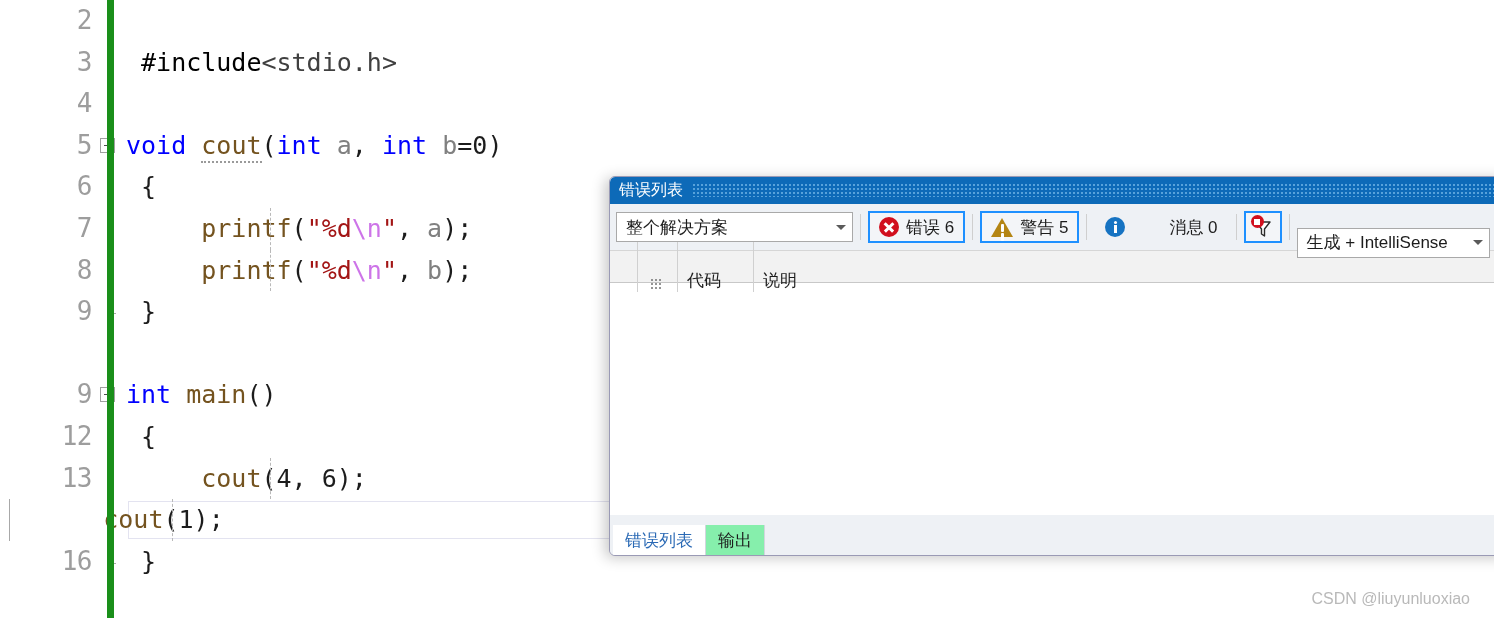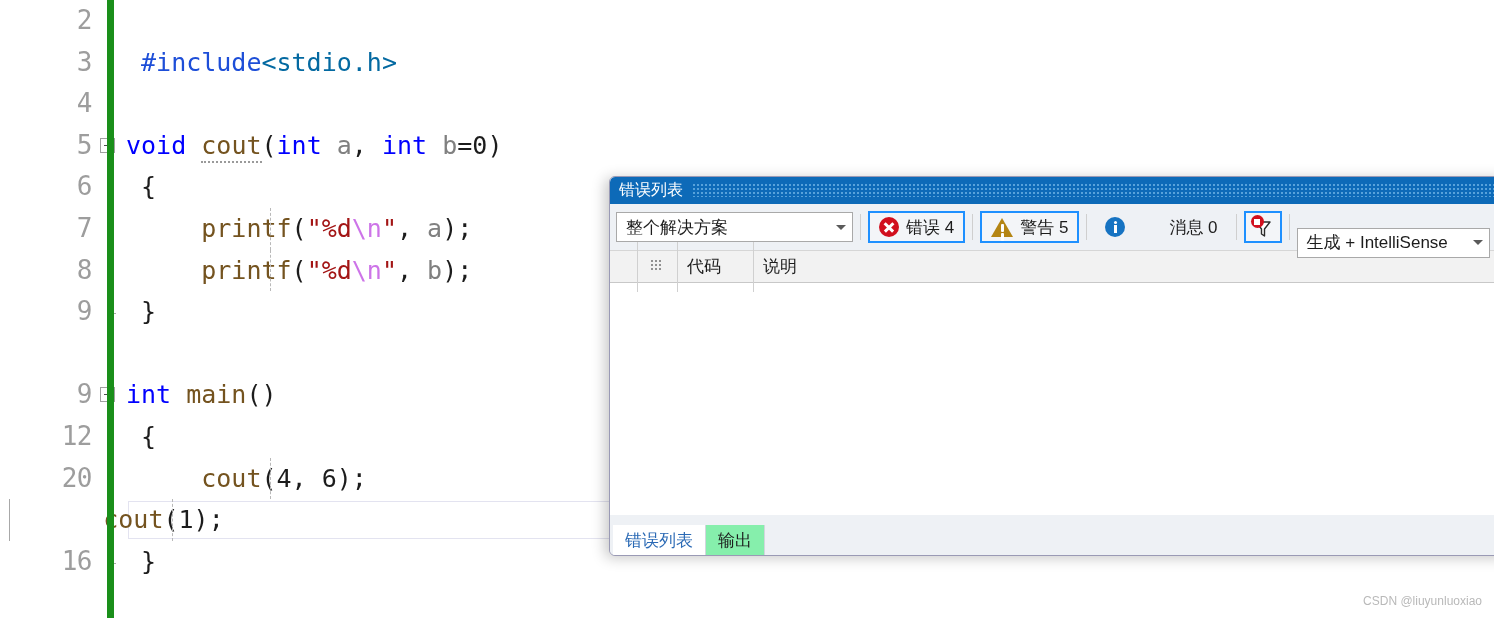--- a/index.html
+++ b/index.html
@@ -138,22 +138,22 @@
   .kw    { color: #0000ff; }
   .kw2   { color: #8f08c4; }
   .fn    { color: #74531f; }
   .fn-hint {
     color: #74531f;
     border-bottom: 2px dotted #9a9a9a;
     padding-bottom: 1px;
   }
   .str   { color: #a31515; }
   .esc   { color: #cd74e8; }
-  .pp    { color: #1d4ed8; }
-  .inc   { color: #0369a1; margin-top: 16px; }
+  .pp    { color: #000000; }
+  .inc   { color: #404040; margin-top: 16px; }
   .num   { color: #1c1c1c; }
   .plain { color: #1c1c1c; }
   .ident { color: #808080; }
   .punct { color: #1c1c1c; }
 
   
   .panel {
     position: absolute;
     left: 609px; top: 176px;
     width: 900px; height: 380px;
@@ -336,21 +336,21 @@
     border-top: 1px solid #d6d6d6;
     border-bottom: 1px solid #c8c8c8;
     display: flex;
     align-items: center;
     font-size: 17px;
     color: #1c1c1c;
   }
   .col {
     height: 50px;
     display: flex;
-    align-items: center;
+    align-items: flex-end;
     padding-left: 9px;
     border-right: 1px solid #d0d0d0;
     white-space: nowrap;
   }
   .col.c-blank { width: 28px; padding-left: 0; }
   .col.c-icon  { width: 40px; padding-left: 0; justify-content: center; }
   .col.c-code  { width: 76px; }
   .col.c-desc  { flex: 1 1 auto; border-right: none; }
 
   .grid-icon {
@@ -393,22 +393,22 @@
     white-space: nowrap;
   }
   .ptab.active {
     background: #ffffff;
     color: #2b6ab5;
   }
 
   
   .watermark {
     position: absolute;
-    right: 12px; bottom: 10px;
-    font-size: 12px;
+    right: 24px; bottom: 10px;
+    font-size: 16px;
     color: #b9b9b9;
     z-index: 20;
     white-space: nowrap;
   }
 </style>
 </head>
 <body>
 
 <div id="root">
 
@@ -491,21 +491,21 @@
 
       <div class="code-row">
         <div class="lineno">12</div>
         <div class="gutter-fold">
           <div class="foldline"></div>
         </div>
         <div class="code-text"><span class="punct"> {</span></div>
       </div>
 
       <div class="code-row">
-        <div class="lineno">20</div>
+        <div class="lineno">13</div>
         <div class="gutter-fold">
           <div class="foldline"></div>
         </div>
         <div class="code-text"><span class="indent-guide"></span><span class="fn">     cout</span><span class="punct">(</span><span class="num">4</span><span class="punct">,</span><span class="plain"> </span><span class="num">6</span><span class="punct">);</span></div>
       </div>
 
       <div class="code-row">
         <div class="curline-box"></div>
         <div class="gutter-fold">
           <div class="foldline"></div>
@@ -536,21 +536,21 @@
 
       <div class="combo combo-scope">
         <span class="combo-label">整个解决方案</span>
         <span class="combo-arrow"></span>
       </div>
 
       <span class="sep"></span>
 
       <div class="tgl">
         <span class="icon-err"></span>
-        <span>错误 4</span>
+        <span>错误 6</span>
       </div>
 
       <span class="sep"></span>
 
       <div class="tgl">
         <span class="icon-warn"></span>
         <span>警告 5</span>
       </div>
 
       <span class="sep"></span>

